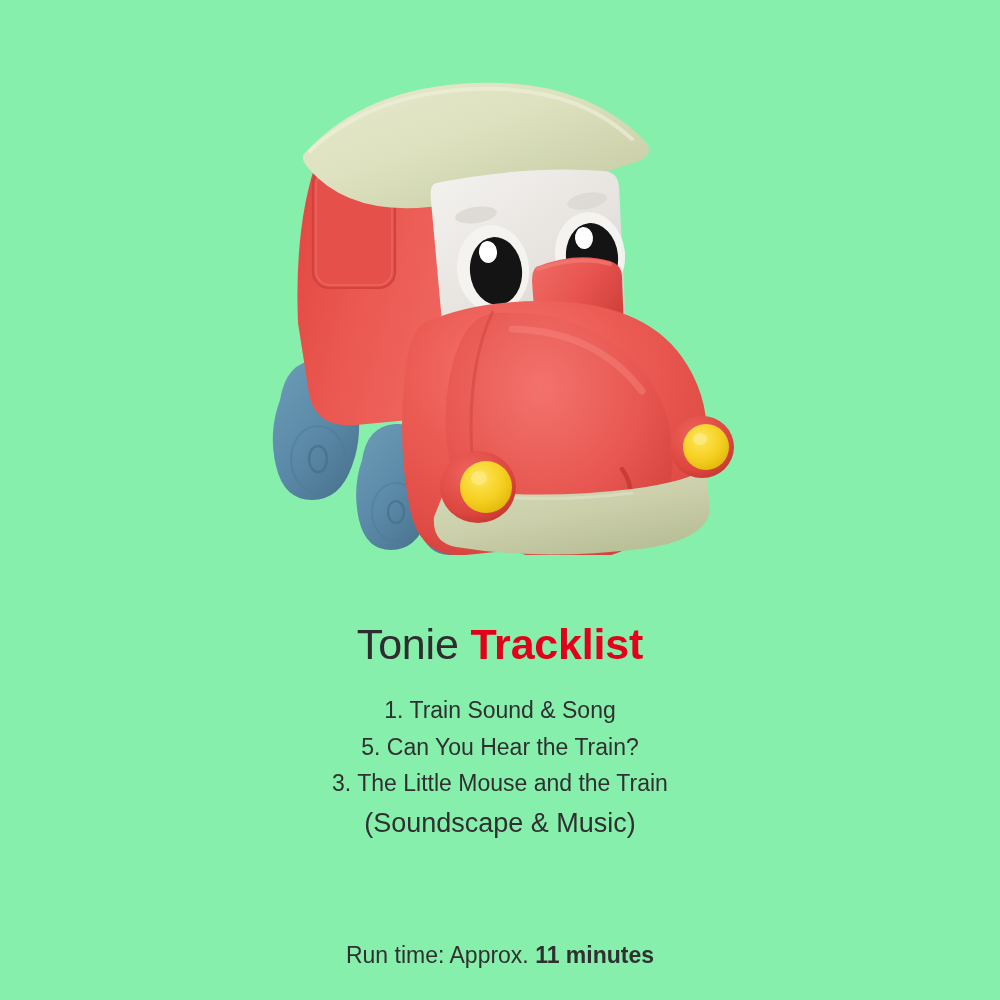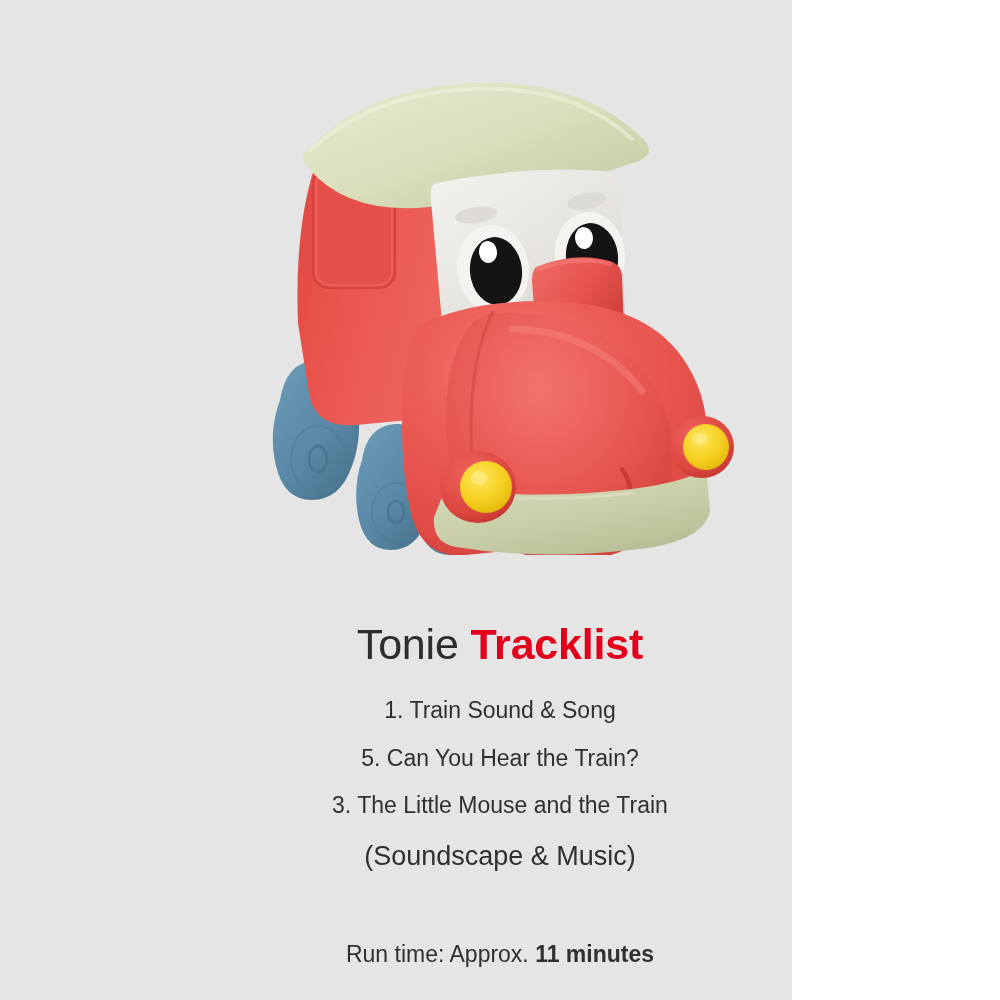--- a/index.html
+++ b/index.html
@@ -12,23 +12,23 @@
     width: 1000px;
     height: 1000px;
     font-family: "Liberation Sans", sans-serif;
     color: #2b2b2b;
     overflow: hidden;
     position: relative;
   }
 
   .page {
     position: relative;
-    width: 792px;
+    width: 1000px;
     height: 1000px;
-    background: #e5e5e5;
+    background: #86efac;
   }
 
   
   .product-figure {
     position: absolute;
     left: 0;
     top: 0;
     width: 1000px;
     height: 600px;
   }
@@ -69,34 +69,34 @@
   .track-list {
     list-style: none;
     margin: 0;
     padding: 0;
     font-size: 23px;
     line-height: 1.42;
     color: #303030;
     font-weight: 400;
   }
   .track-list li {
-    margin: 15px;
+    margin: 4px;
     padding: 0;
     white-space: nowrap;
   }
   .track-note {
     font-size: 27px;
     line-height: 1.42;
     color: #303030;
     margin: 0;
     white-space: nowrap;
   }
 
   .runtime {
-    margin-top: 66px;
+    margin-top: 100px;
     font-size: 23px;
     color: #303030;
     white-space: nowrap;
   }
   .runtime-label { font-weight: 400; }
   .runtime-value { font-weight: 700; }
 </style>
 </head>
 <body>
 

